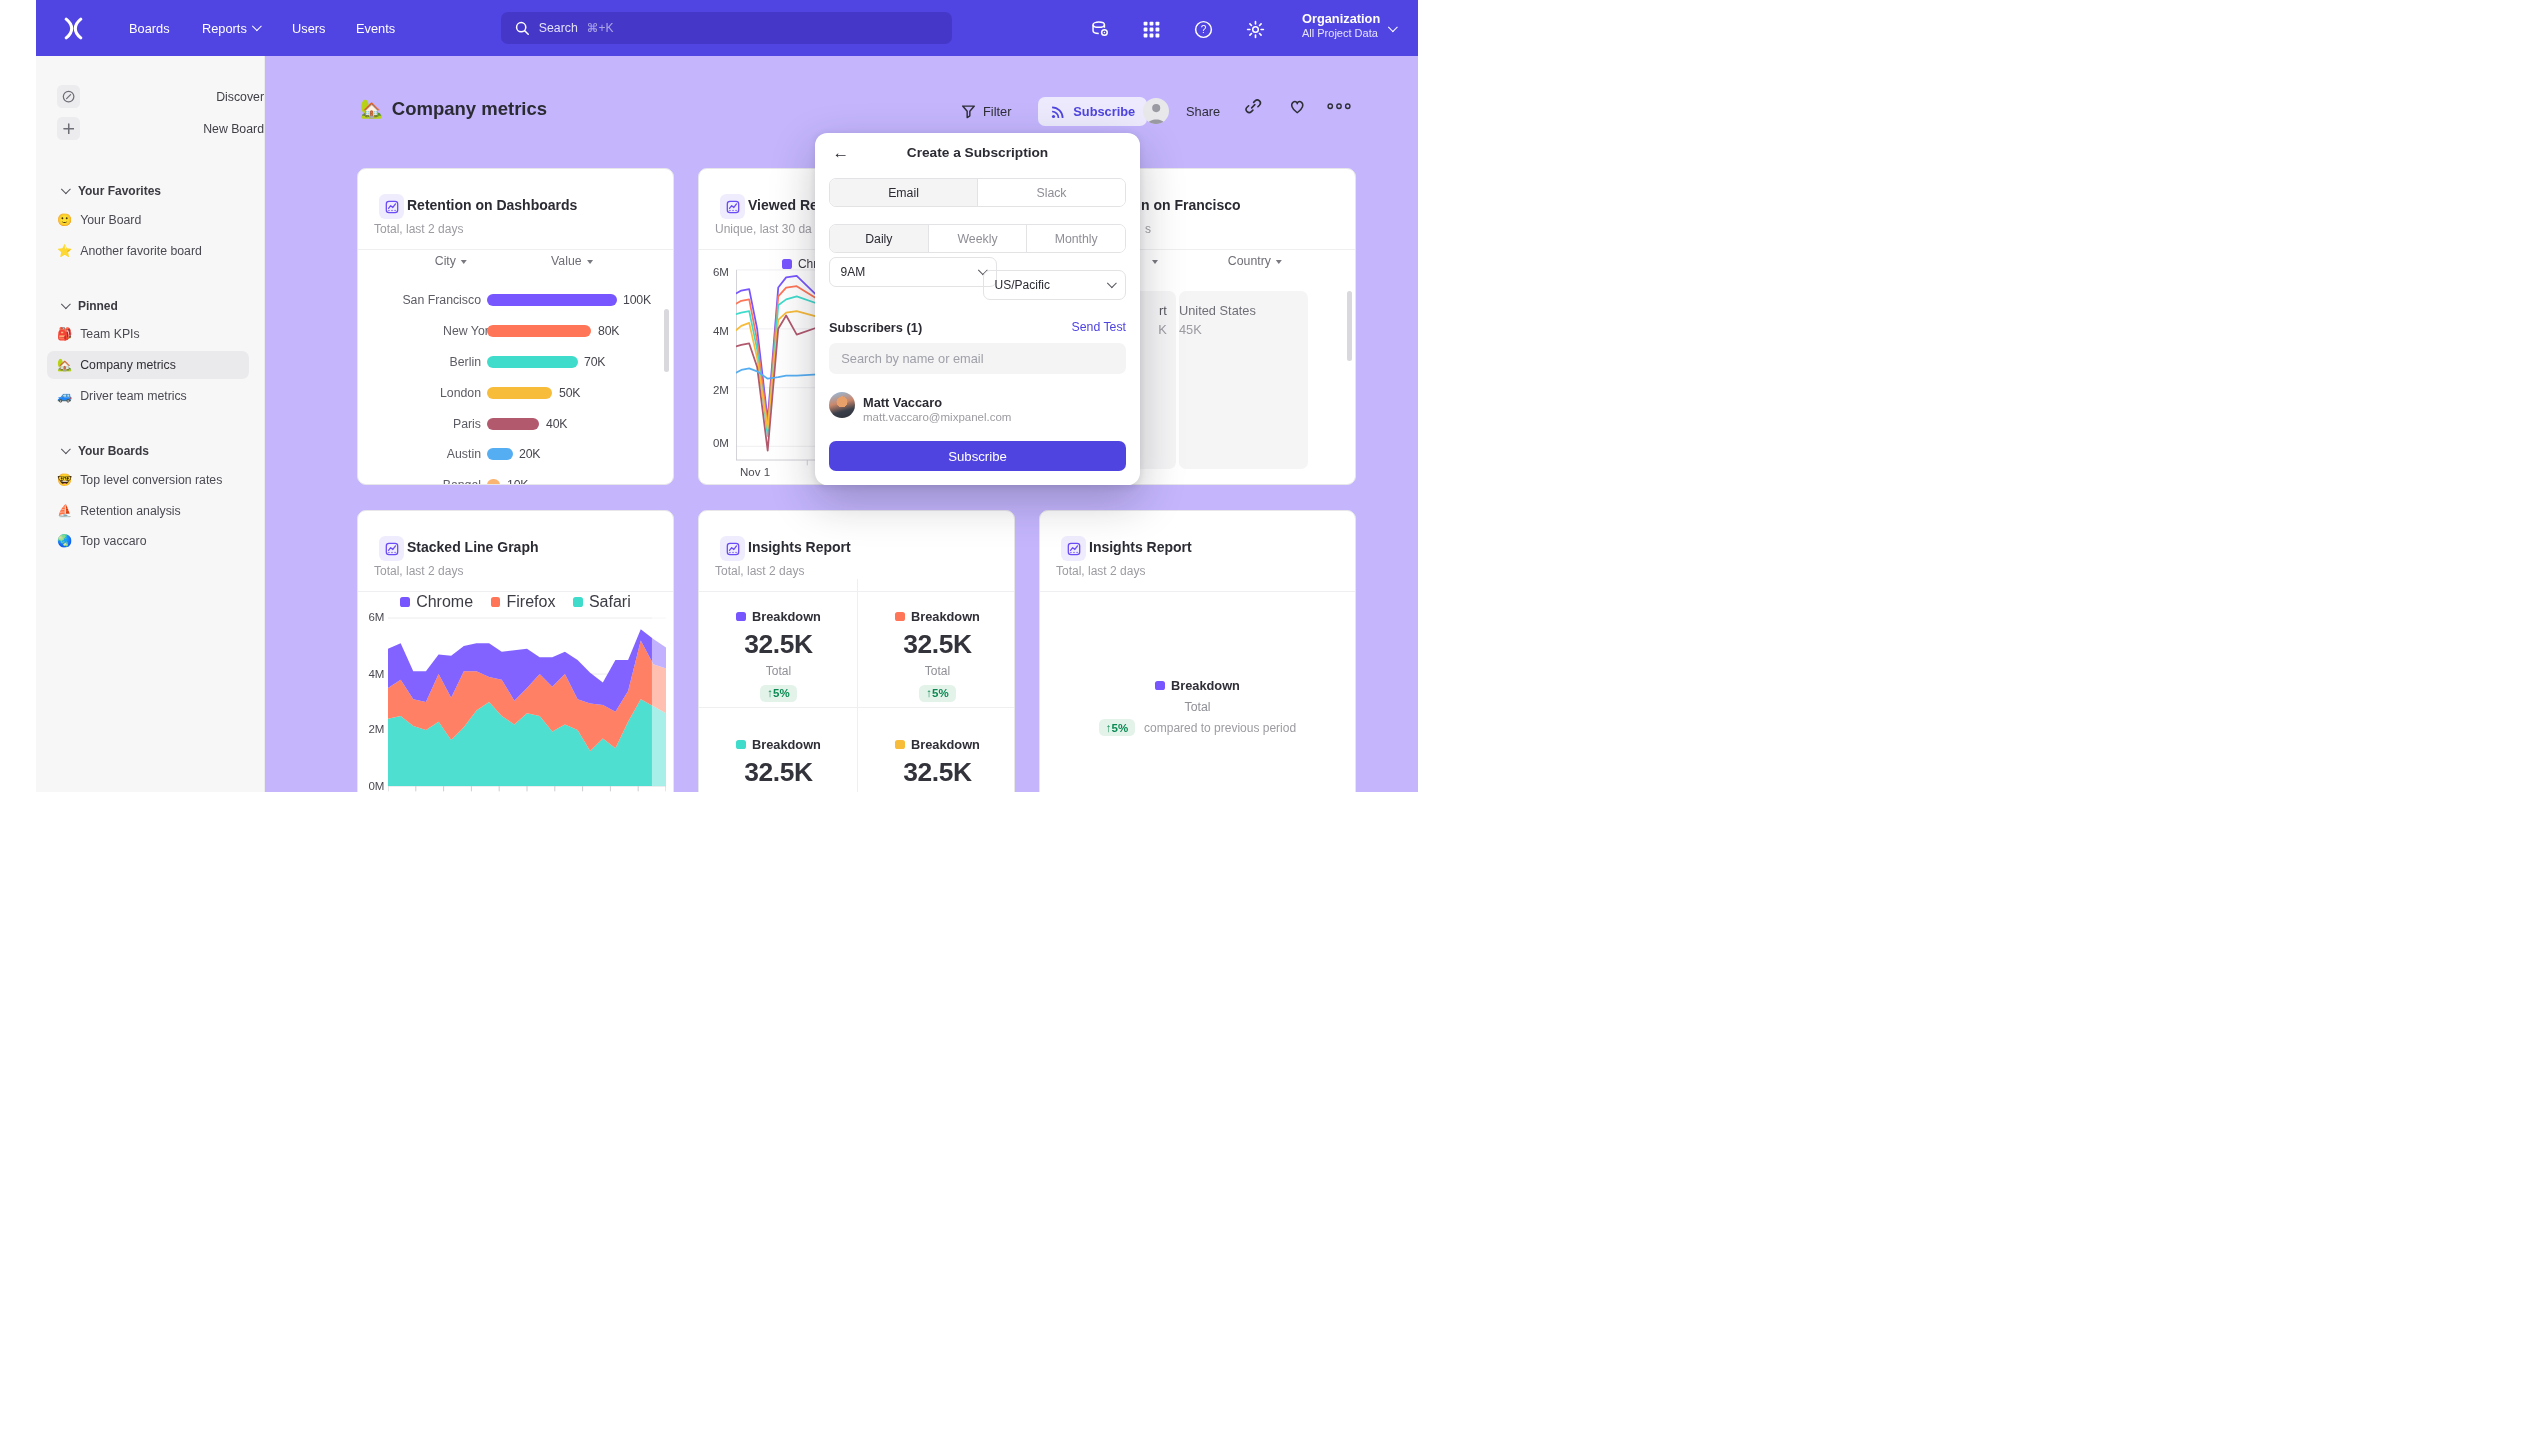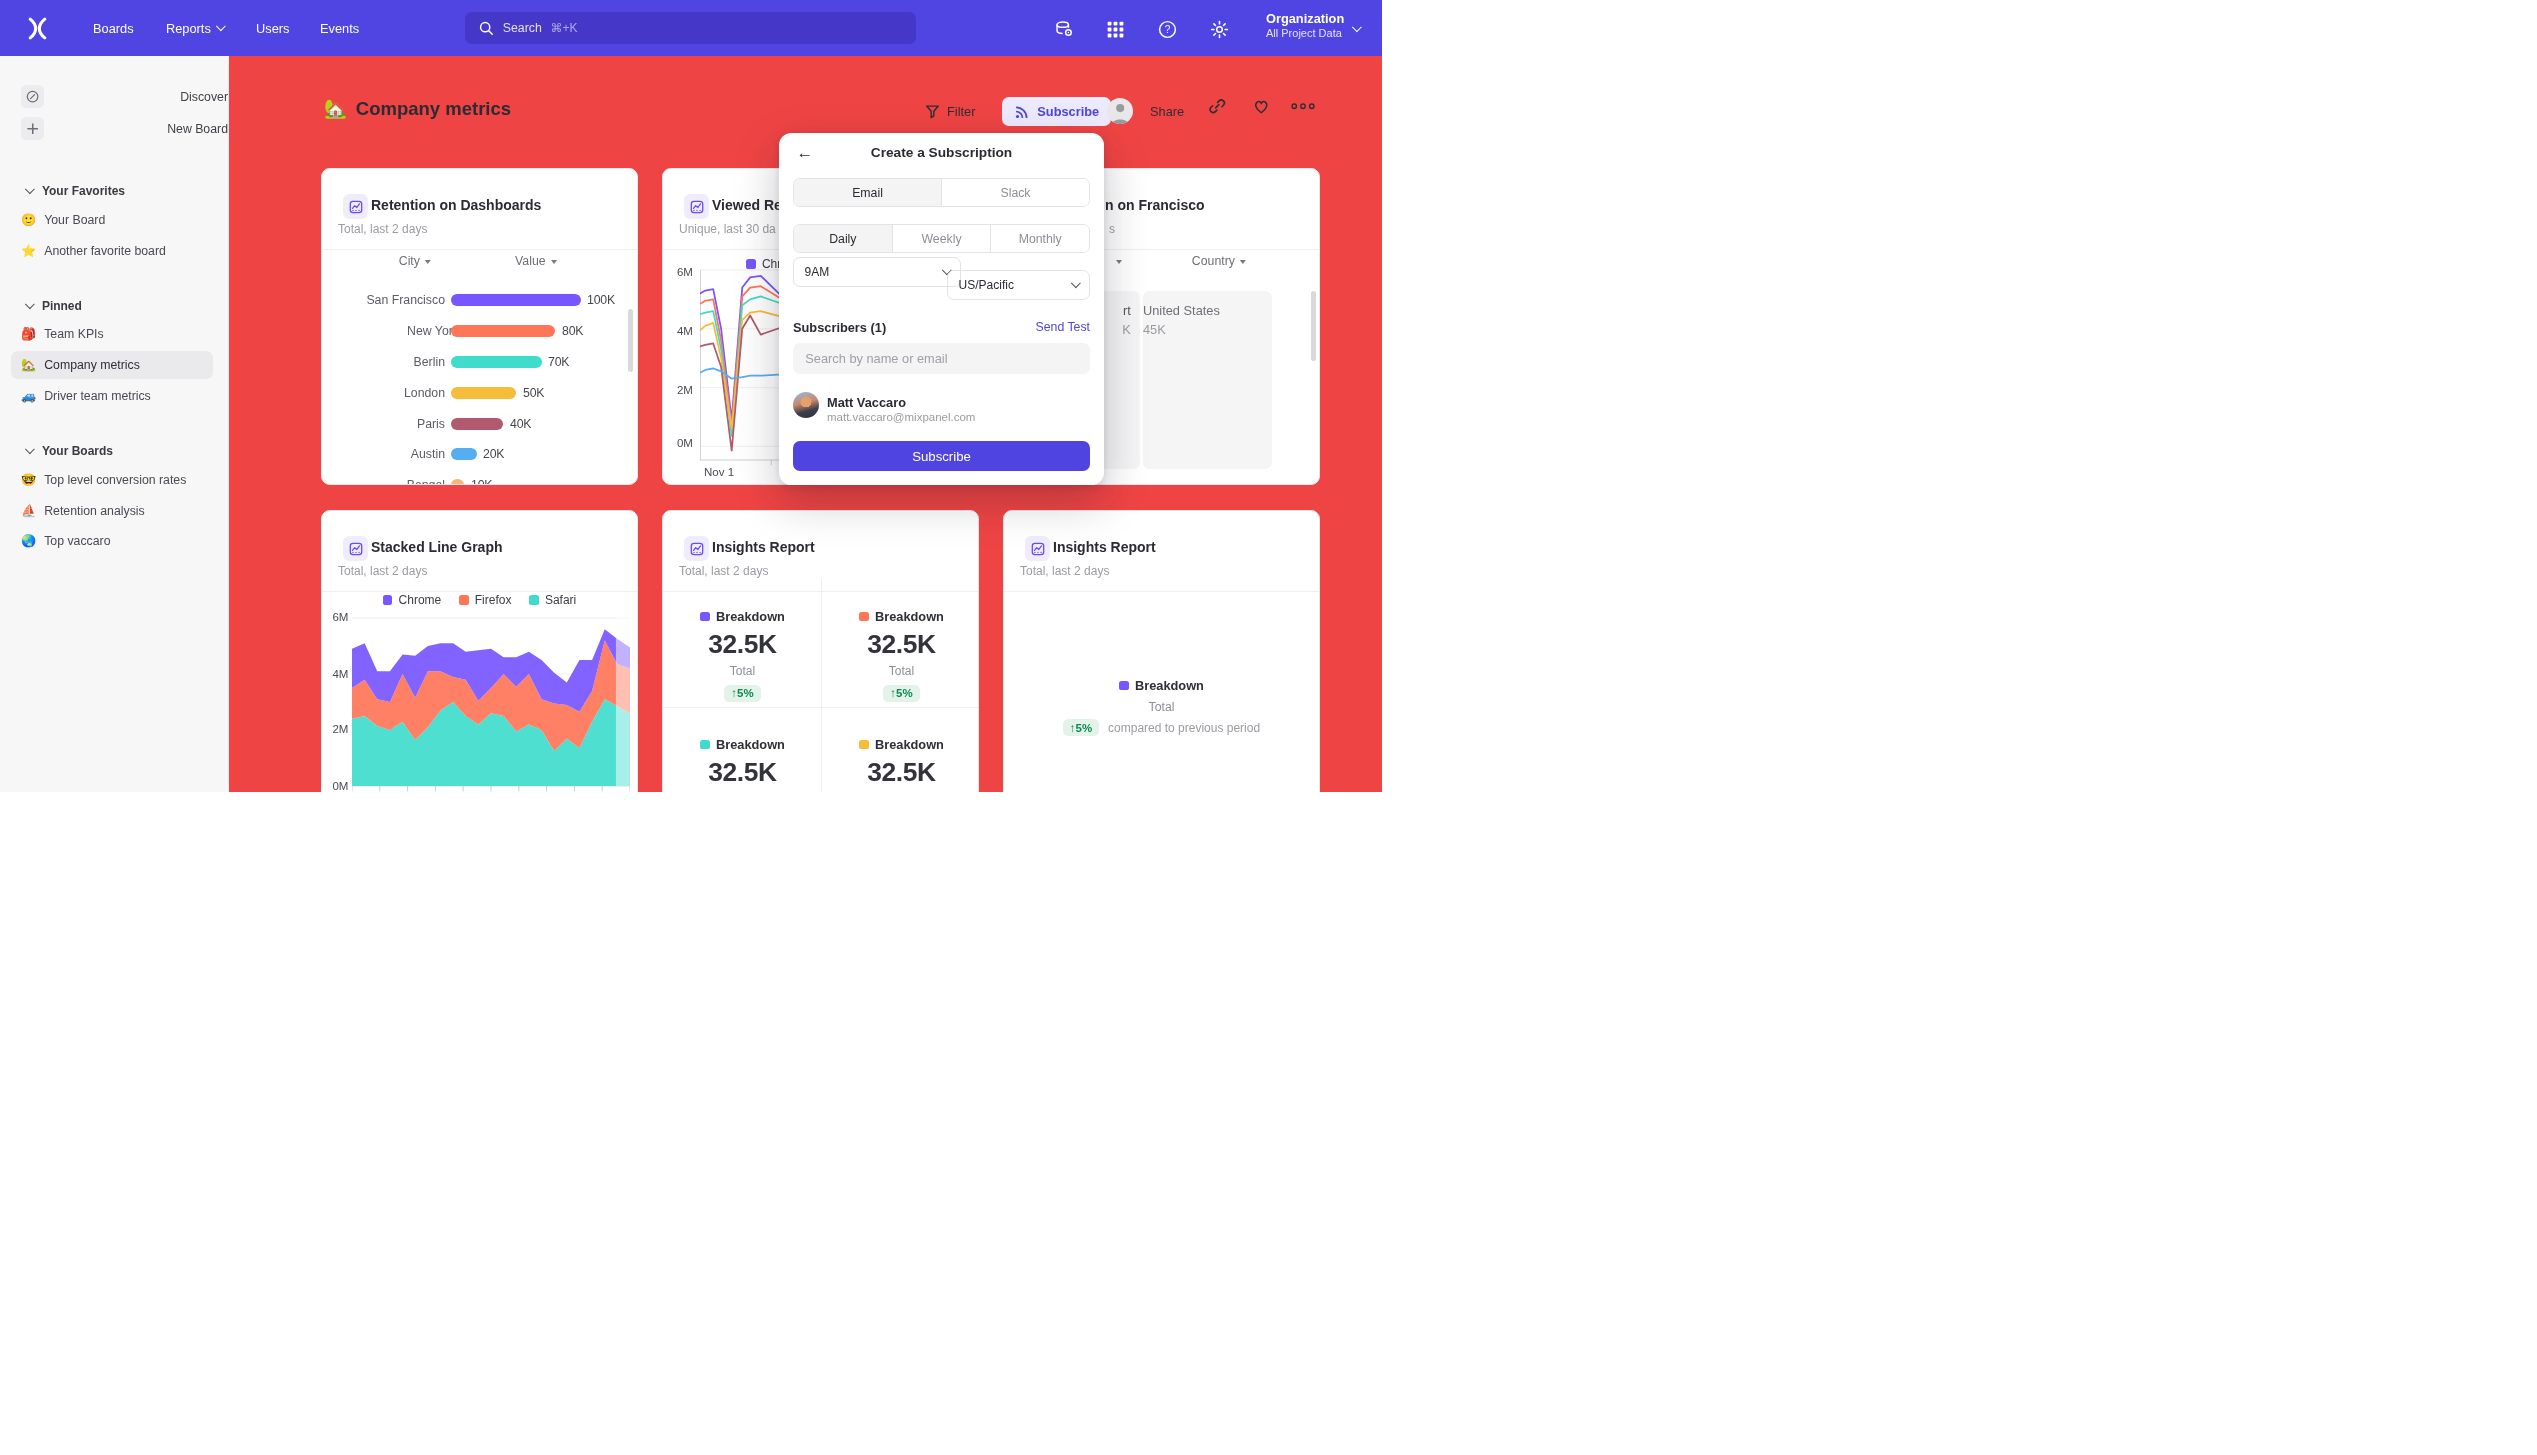--- a/index.html
+++ b/index.html
@@ -1,17 +1,17 @@
 <!DOCTYPE html>
 <html style="font-size:14px"><head>
 <meta charset="utf-8">
 <style>
   html,body{margin:0;padding:0;background:#fff;}
   body{font-family:"Liberation Sans",sans-serif;-webkit-font-smoothing:antialiased;}
-  .screen{position:relative;width:1382px;height:792px;overflow:hidden;background:#ef4444;}
+  .screen{position:relative;width:1382px;height:792px;overflow:hidden;background:#c4b5fd;margin-left:36px;}
 
   
   .topnav{position:absolute;left:0;top:0;width:1382px;height:56px;background:#5044E2;z-index:60;}
   .logo{position:absolute;left:25px;top:16px;width:25px;height:25px;}
   .navlink{position:absolute;top:0;height:56px;display:flex;align-items:center;gap:5.3px;color:#fff;font-size:12.8px;font-weight:500;cursor:pointer;}
   .searchpill{position:absolute;left:465px;top:12.3px;width:451px;height:32px;background:#4537C8;border-radius:7px;display:flex;align-items:center;padding-left:14px;box-sizing:border-box;gap:8.8px;}
   .searchpill .ph{color:rgba(255,255,255,0.85);font-size:12.3px;}
   .searchpill .kbd{color:rgba(255,255,255,0.55);font-size:12px;}
   .navicon{position:absolute;top:18.5px;width:21px;height:21px;color:#fff;}
   .orgbox{position:absolute;left:1266px;top:10.6px;color:#fff;cursor:pointer;}
@@ -47,21 +47,21 @@
   .ctitle{position:absolute;left:49px;top:16px;font-size:14px;font-weight:700;color:#2B2B33;white-space:nowrap;}
   .csub{position:absolute;left:16px;top:41px;font-size:12px;color:#9B9BA1;white-space:nowrap;}
   .thead{position:absolute;top:85px;font-size:12.3px;color:#6F6F77;font-weight:500;white-space:nowrap;}
   .tri{display:inline-block;width:0;height:0;border-left:3.5px solid transparent;border-right:3.5px solid transparent;border-top:4.4px solid #797981;margin-left:5.3px;vertical-align:middle;}
   .rowlbl{position:absolute;font-size:12.3px;color:#5C5C64;text-align:right;white-space:nowrap;}
   .rowbar{position:absolute;height:12.3px;border-radius:6.2px;}
   .rowval{position:absolute;font-size:12.3px;color:#46464E;letter-spacing:-0.2px;white-space:nowrap;}
   .scrollthumb{position:absolute;width:5.3px;border-radius:2.6px;background:#D8D8DD;}
   .ylab{position:absolute;font-size:11.5px;color:#4A4A52;width:26.4px;text-align:right;}
   .xlab{position:absolute;font-size:11.5px;color:#4A4A52;white-space:nowrap;}
-  .legendrow{position:absolute;display:flex;gap:17.6px;align-items:center;font-size:12px;color:#3C3C44;text-align:right;}
+  .legendrow{position:absolute;display:flex;gap:17.6px;align-items:center;font-size:16px;color:#3C3C44;text-align:right;}
   .legenditem{display:flex;align-items:center;gap:6.2px;}
   .sw{width:9.7px;height:9.7px;border-radius:2.6px;display:inline-block;}
   .greycell{position:absolute;background:#F5F5F6;border-radius:7px;box-sizing:border-box;}
 
   
   .quad{position:absolute;display:flex;flex-direction:column;align-items:center;padding-top:30px;box-sizing:border-box;}
   .m-legend{display:flex;align-items:center;gap:6.2px;font-size:12.8px;font-weight:600;color:#2F2F37;}
   .m-val{font-size:26.4px;font-weight:800;color:#33333B;margin-top:5.3px;letter-spacing:-0.4px;}
   .m-sub{font-size:12px;color:#8F8F97;margin-top:3.5px;}
   .badge{background:#E4F3EA;color:#0A8A52;font-size:11.5px;font-weight:600;border-radius:5.3px;padding:2.6px 7px;margin-top:7px;display:inline-block;}

